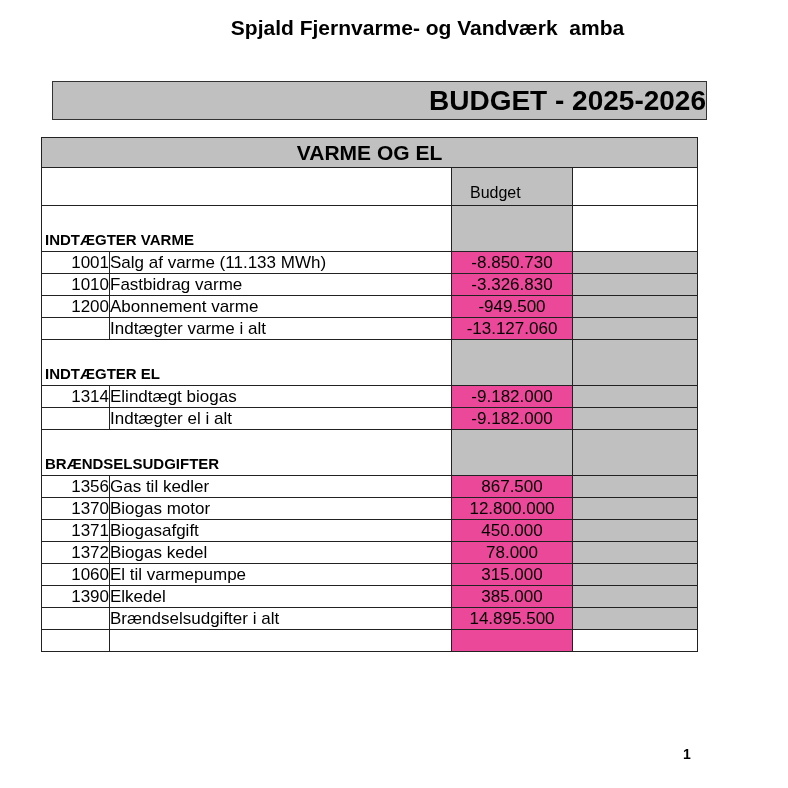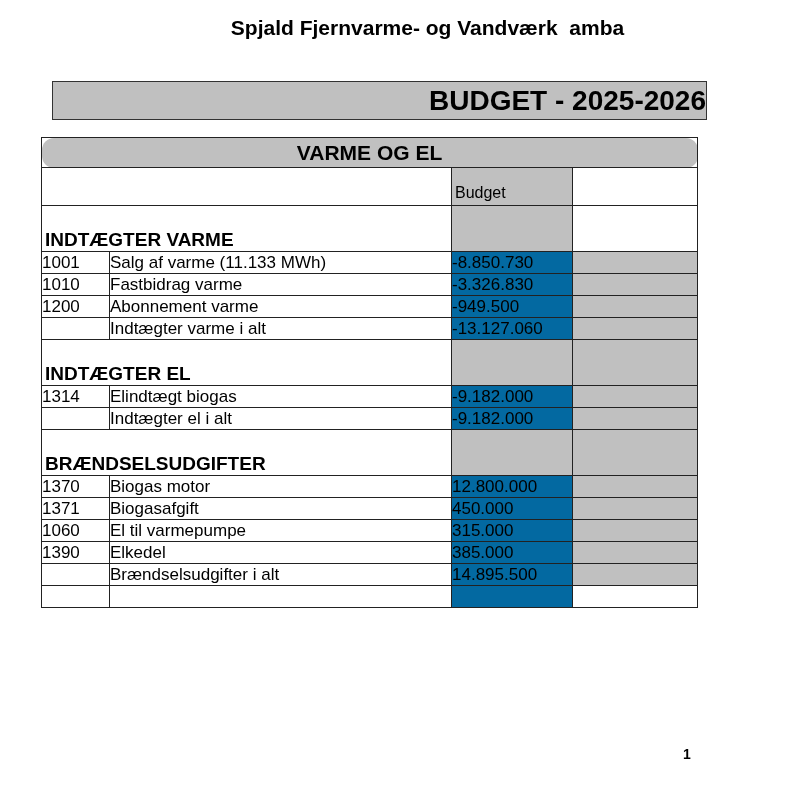--- a/index.html
+++ b/index.html
@@ -58,43 +58,42 @@
     col.c-acct { width: 68px; }
     col.c-desc { width: 342px; }
     col.c-budget { width: 121px; }
     col.c-extra { width: 125px; }
     tr.title-row td {
       background: #c0c0c0;
       height: 29px;
       text-align: center;
       font-size: 21px;
       font-weight: bold;
-      border-radius: 12px;
     }
     tr.head-row td { height: 35px; vertical-align: bottom; }
     tr.head-row td.budget-head {
       background: #c0c0c0;
-      padding-left: 3px;
+      padding-left: 18px;
       padding-bottom: 2px;
       font-size: 16px;
     }
     tr.section-row td { height: 44px; vertical-align: bottom; }
     tr.section-row td.section-label {
-      font-size: 19px;
+      font-size: 15px;
       font-weight: bold;
       padding-left: 3px;
       padding-bottom: 1px;
       border-bottom: 1.5px solid #222;
     }
     tr.section-row td.gray { background: #c0c0c0; }
     tr.section-row td.white { background: #fff; }
     tr.line-row td { height: 21px; }
-    td.acct { padding-right: 3px; }
+    td.acct { text-align: right; padding-right: 3px; }
     td.desc { padding-left: 3px; }
-    td.val { background: #0369a1; text-align: left; padding-right: 4px; }
+    td.val { background: #ec4899; text-align: center; padding-right: 4px; }
     td.extra-gray { background: #c0c0c0; }
     td.extra-white { background: #fff; }
     tr.final-row td { height: 23px; }
     td.final-label {
       text-align: center;
       font-weight: bold;
       font-size: 17px;
     }
     .page-number {
       position: absolute;
@@ -175,32 +174,44 @@
       <td class="val">-9.182.000</td>
       <td class="extra-gray"></td>
     </tr>
 
     <tr class="section-row">
       <td colspan="2" class="section-label">BRÆNDSELSUDGIFTER</td>
       <td class="gray"></td>
       <td class="gray"></td>
     </tr>
     <tr class="line-row">
+      <td class="acct">1356</td>
+      <td class="desc">Gas til kedler</td>
+      <td class="val">867.500</td>
+      <td class="extra-gray"></td>
+    </tr>
+    <tr class="line-row">
       <td class="acct">1370</td>
       <td class="desc">Biogas motor</td>
       <td class="val">12.800.000</td>
       <td class="extra-gray"></td>
     </tr>
     <tr class="line-row">
       <td class="acct">1371</td>
       <td class="desc">Biogasafgift</td>
       <td class="val">450.000</td>
       <td class="extra-gray"></td>
     </tr>
     <tr class="line-row">
+      <td class="acct">1372</td>
+      <td class="desc">Biogas kedel</td>
+      <td class="val">78.000</td>
+      <td class="extra-gray"></td>
+    </tr>
+    <tr class="line-row">
       <td class="acct">1060</td>
       <td class="desc">El til varmepumpe</td>
       <td class="val">315.000</td>
       <td class="extra-gray"></td>
     </tr>
     <tr class="line-row">
       <td class="acct">1390</td>
       <td class="desc">Elkedel</td>
       <td class="val">385.000</td>
       <td class="extra-gray"></td>

